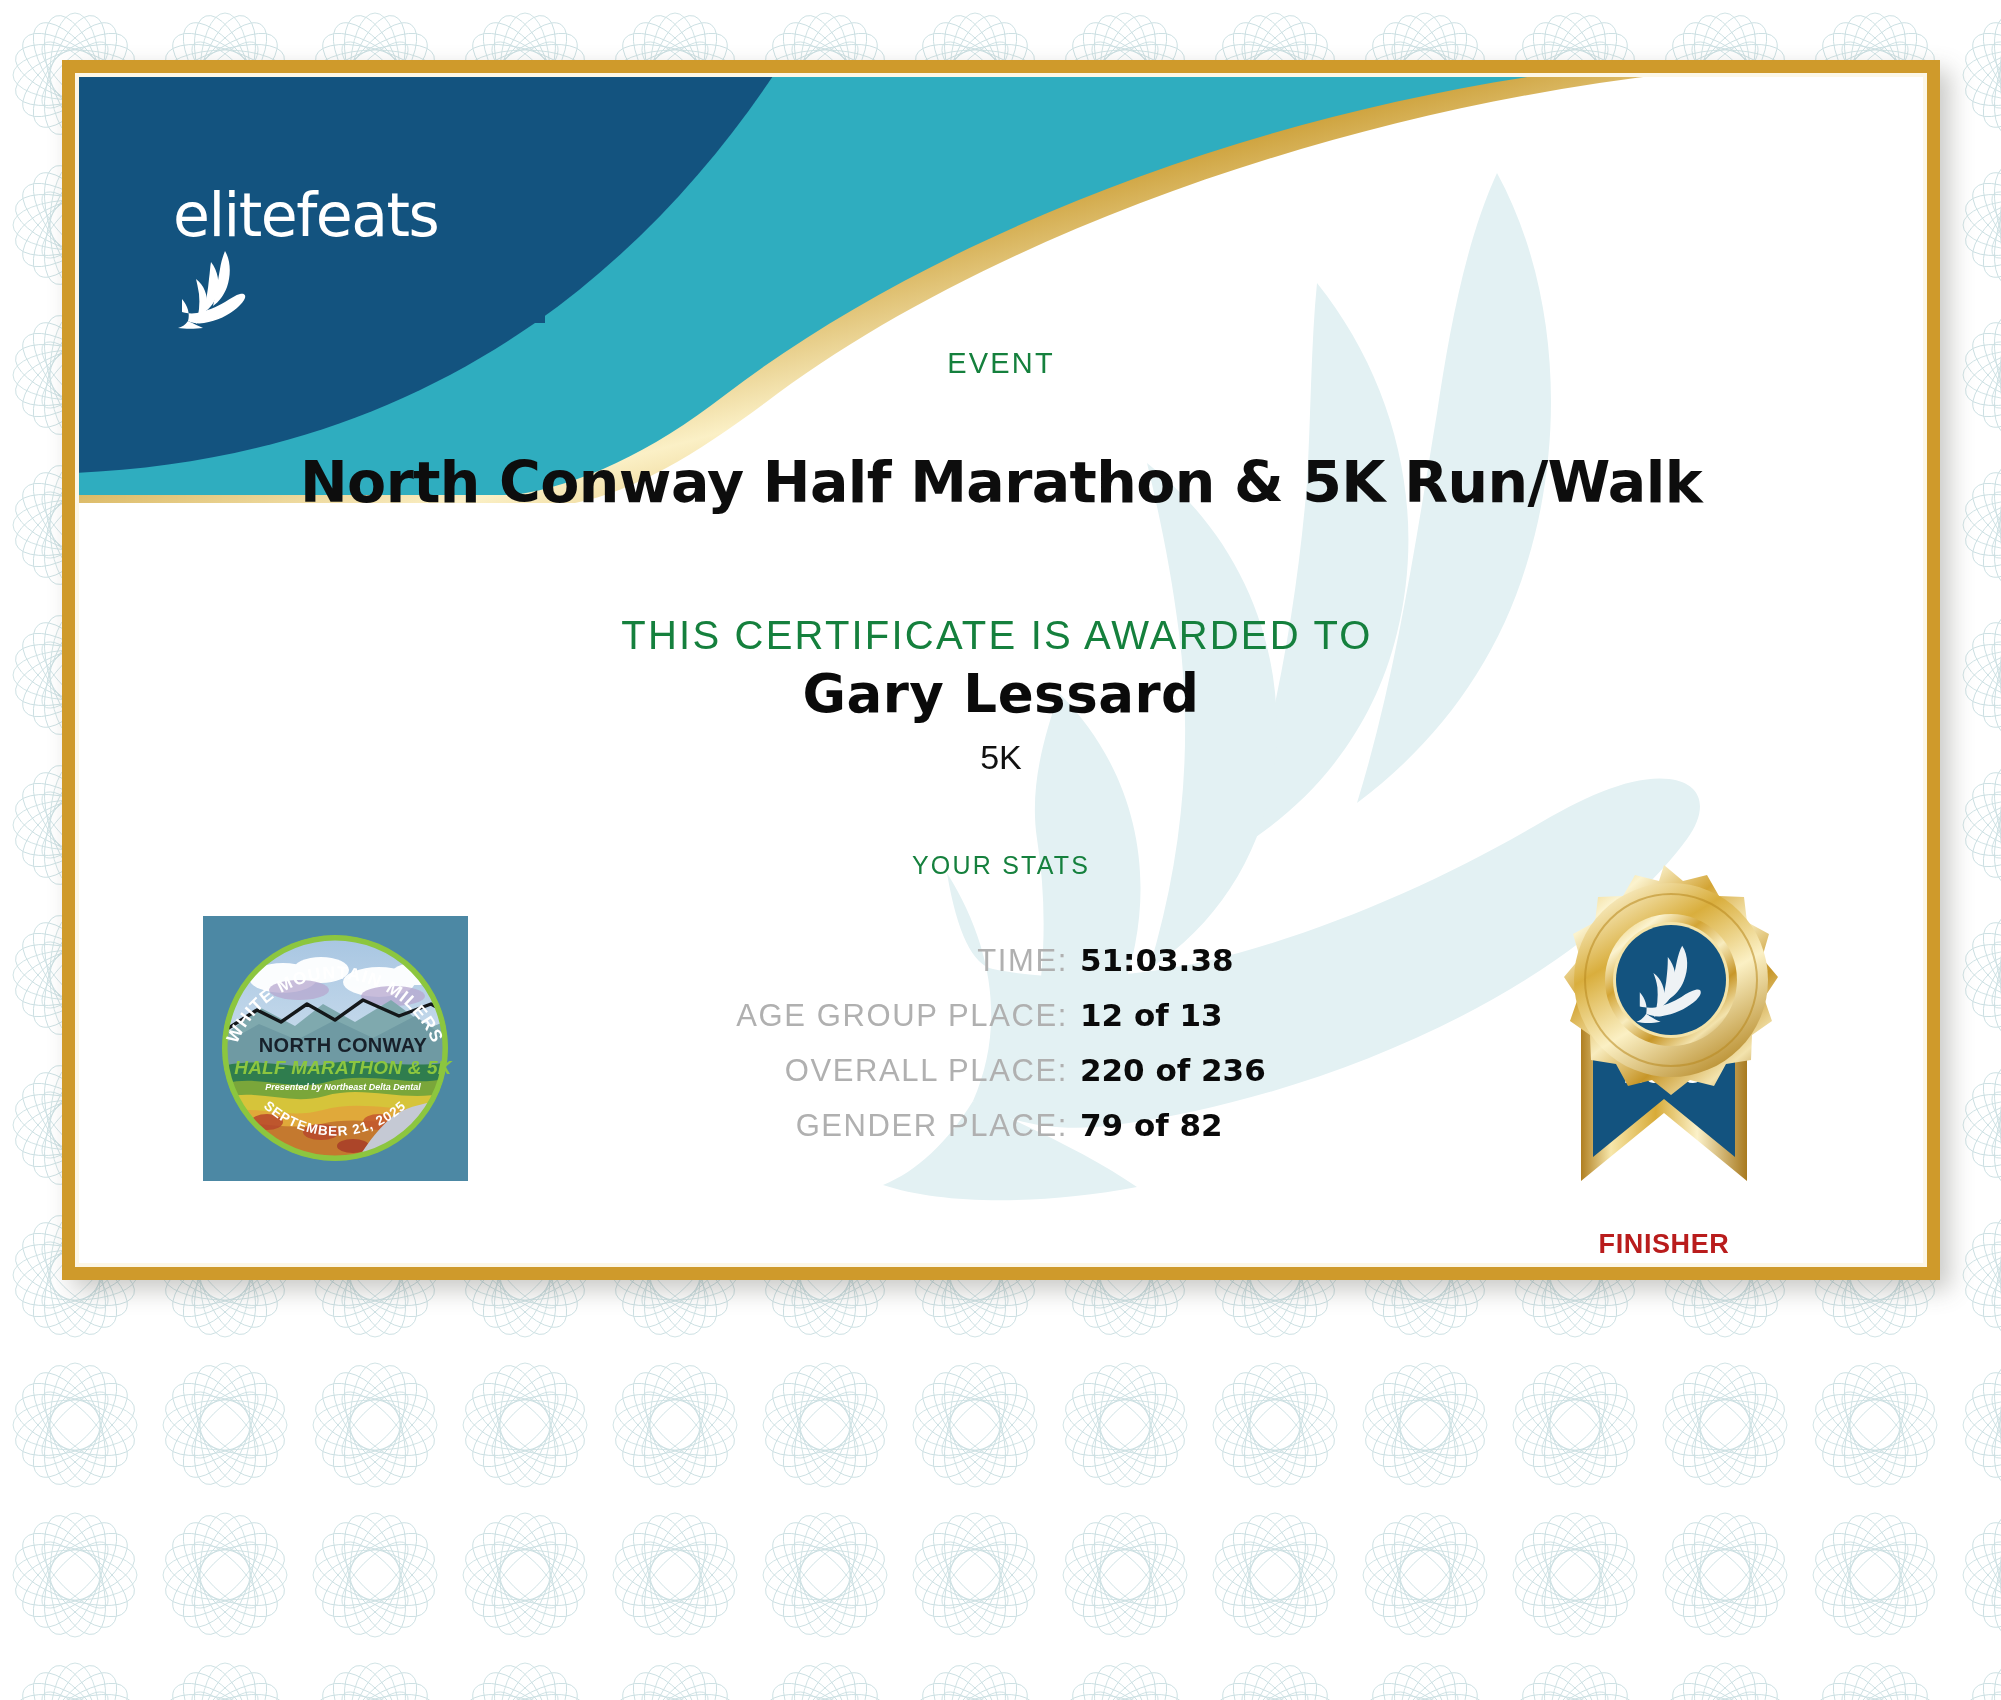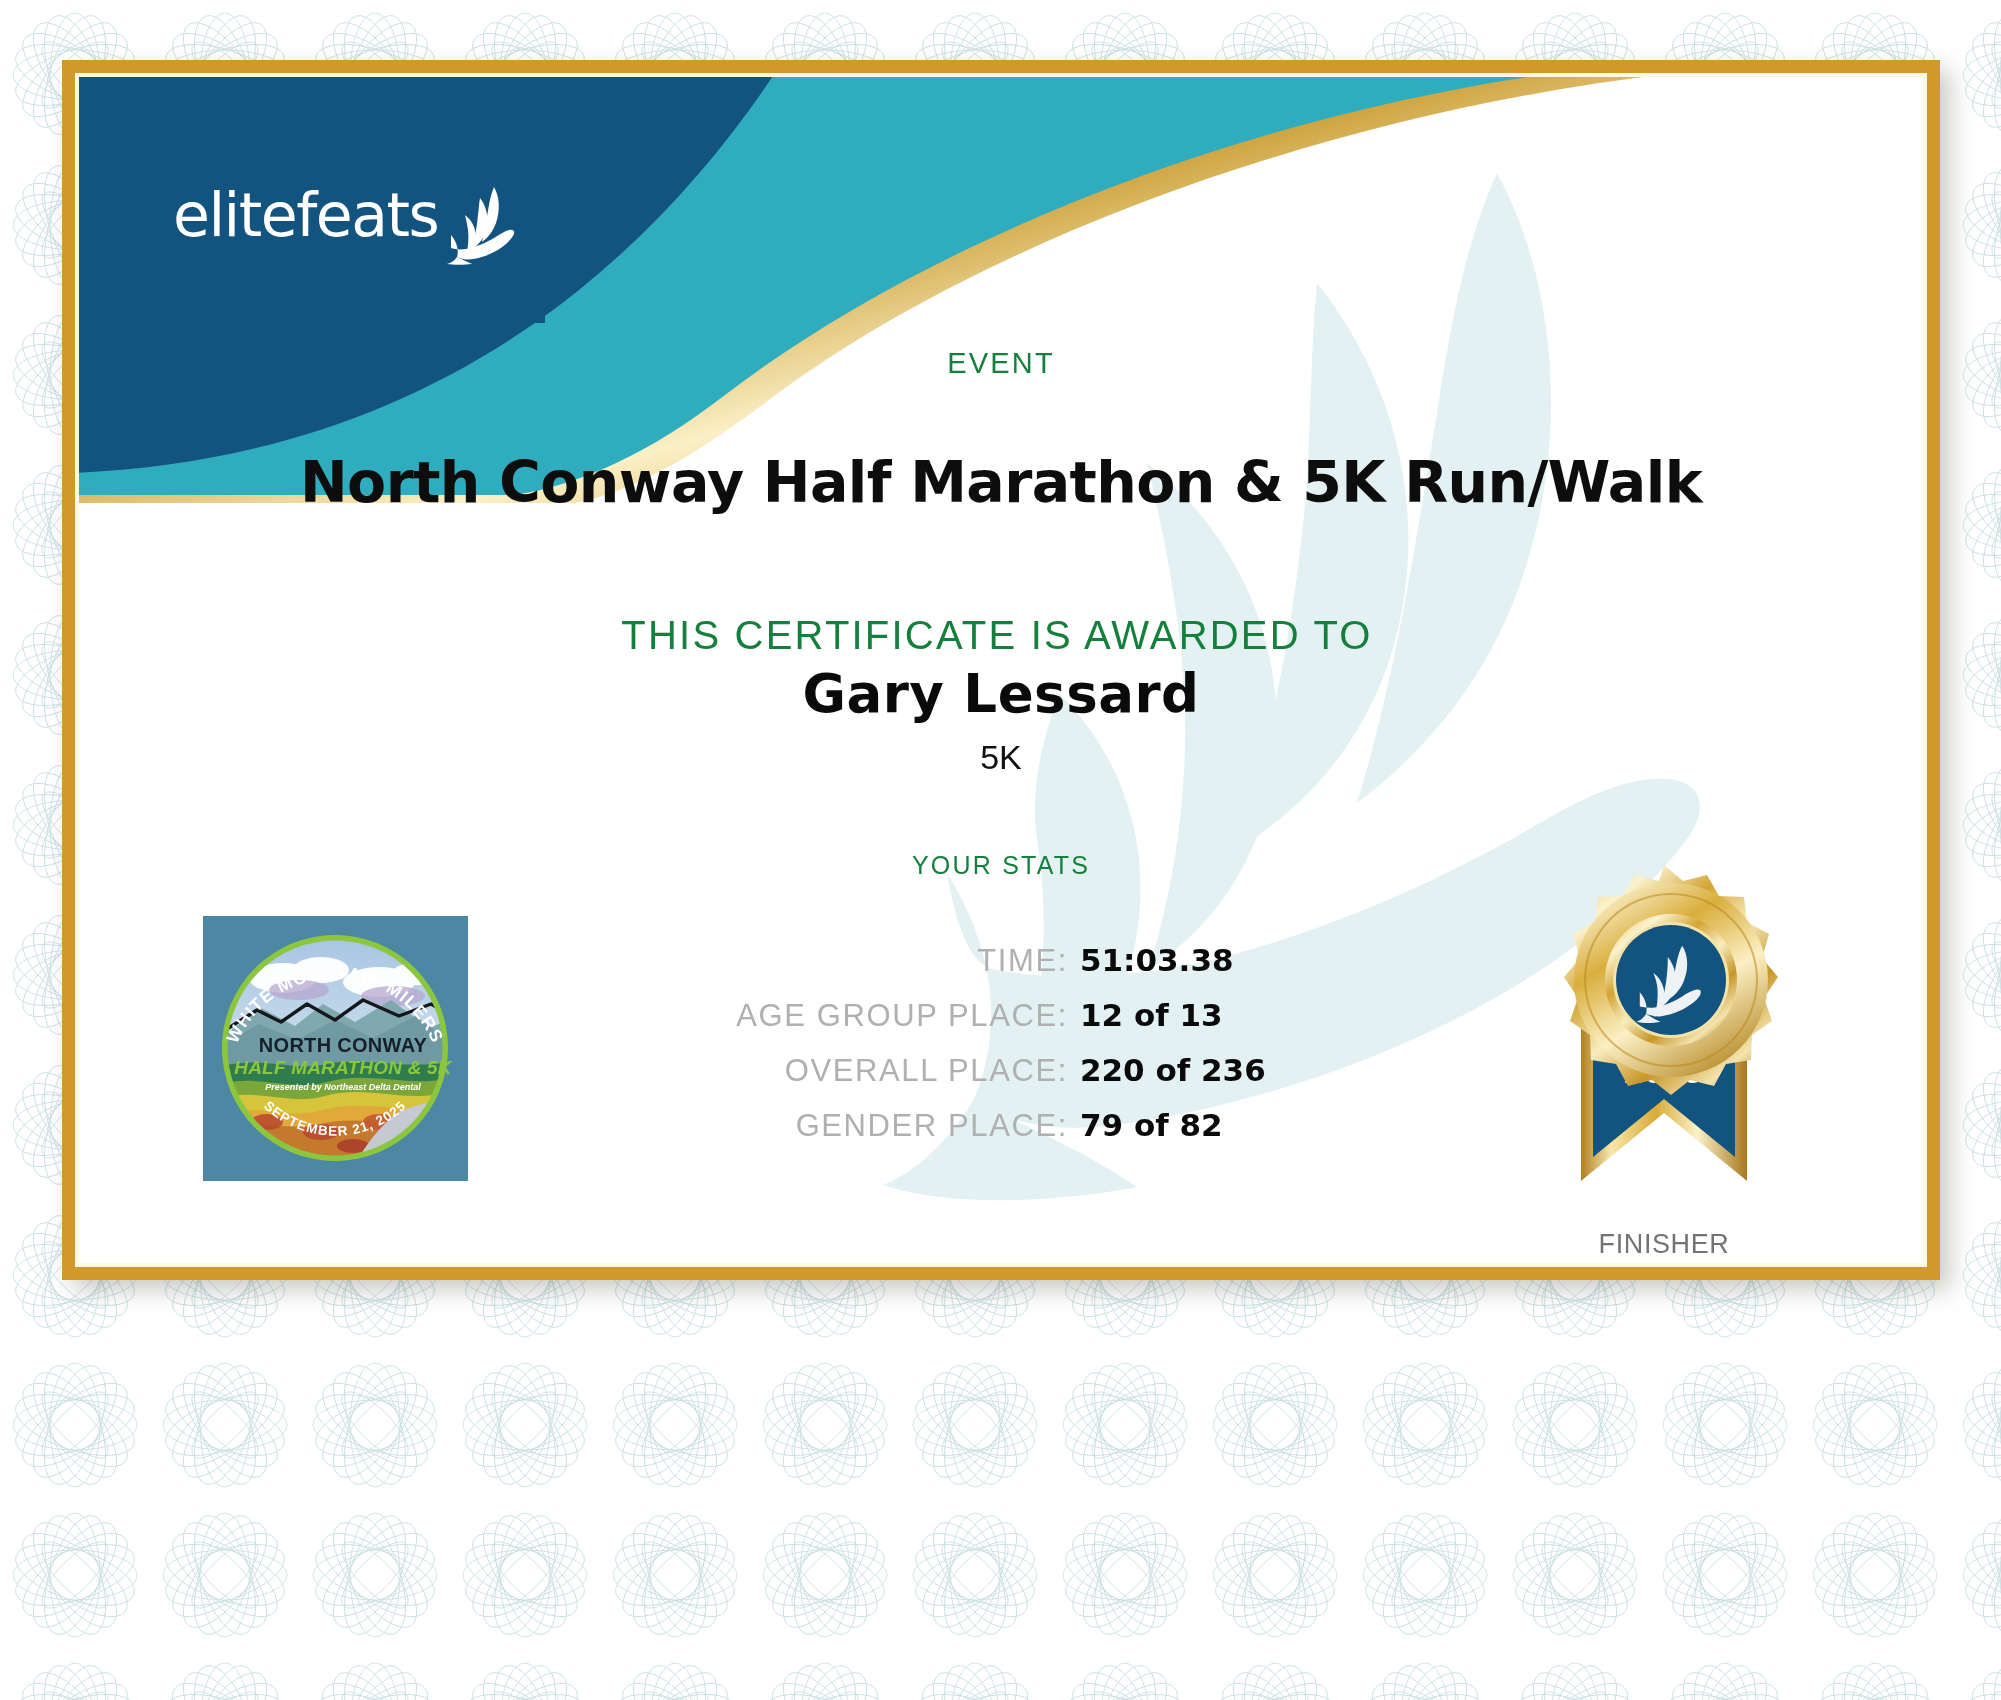--- a/index.html
+++ b/index.html
@@ -47,21 +47,21 @@
     z-index:1;
     opacity:1;
     pointer-events:none;
   }
 
   
   #brand{
     position:absolute;
     left:98px; top:112px;
     z-index:6;
-    display:flex; align-items:flex-start; gap:4px;
+    display:flex; align-items:flex-start; gap:4px;flex-direction:column;
   }
   #brand-text{
     color:#ffffff;
     font-size:60px;
     font-weight:400;
     letter-spacing:-1.5px;
     line-height:1;
     font-family:"DejaVu Sans", sans-serif;
   }
 
@@ -153,23 +153,23 @@
   #medal{
     position:absolute;
     right:118px; top:788px;
     width:290px; height:480px;
     z-index:6;
     text-align:center;
   }
   #medal-caption{
     position:absolute;
     left:0; right:0; top:368px;
-    color:#737373;
+    color:#b91c1c;
     font-size:27px;
-    font-weight:400;
+    font-weight:700;
     line-height:1.14;
     letter-spacing:.6px;
     font-family:"Liberation Sans", sans-serif;
   }
 </style>
 </head>
 <body>
 
 <svg id="guilloche" viewBox="0 0 2001 1700" xmlns="http://www.w3.org/2000/svg">
   <defs>

